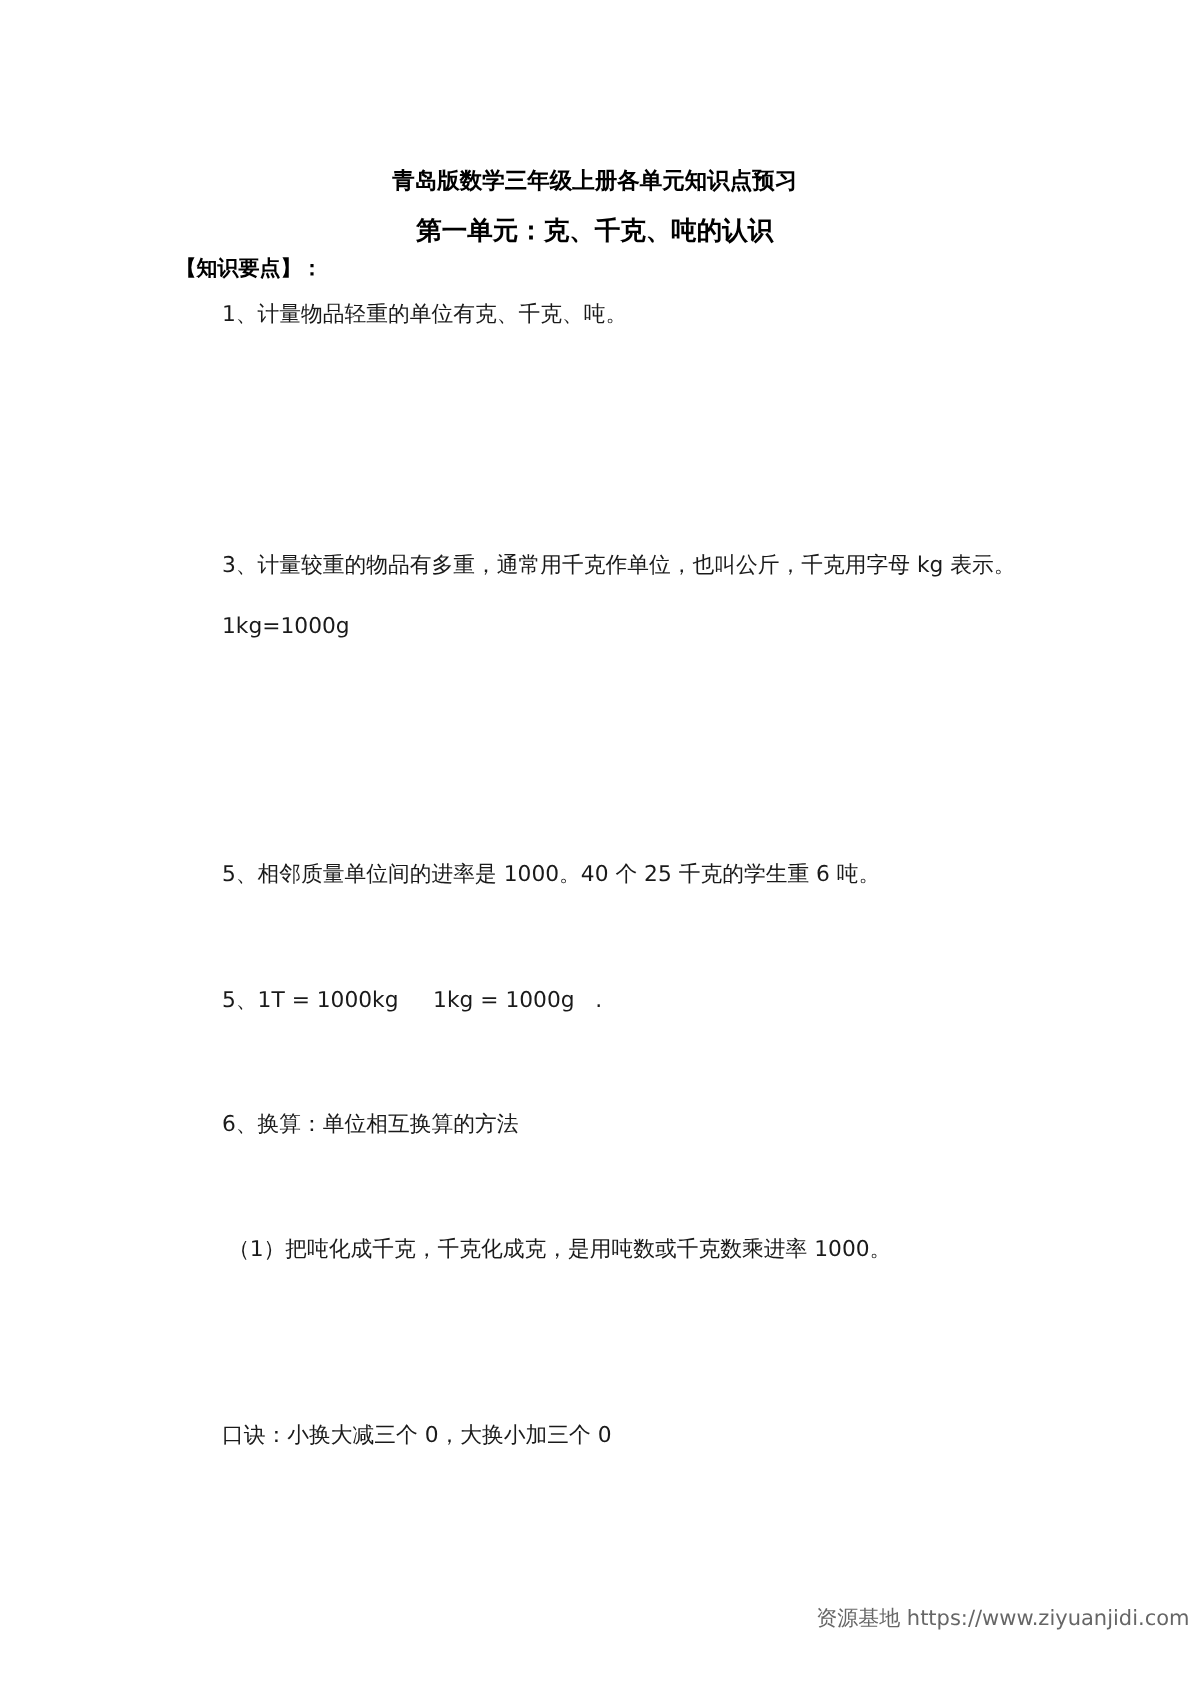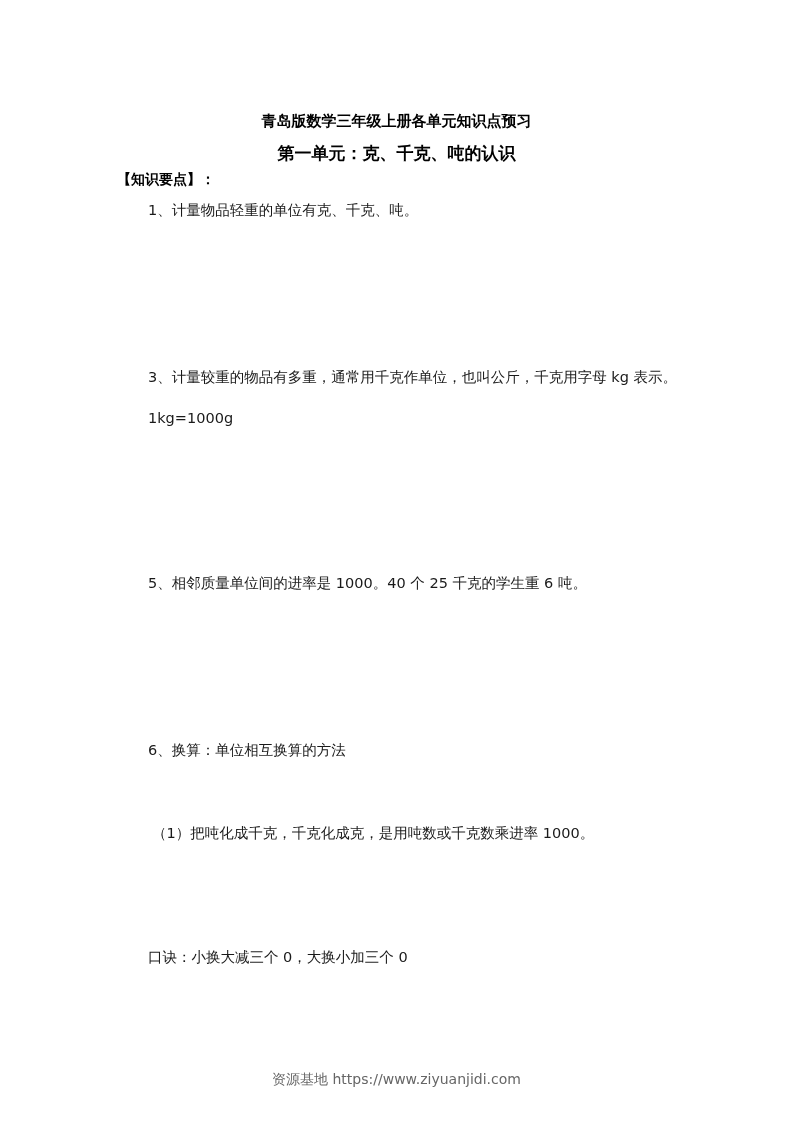--- a/index.html
+++ b/index.html
@@ -48,37 +48,38 @@
       font-size: 14.5px;
       color: #1a1a1a;
       margin-left: 31px;
     }
     .sub {
       left: 121px;
     }
     .footer {
       left: 0; width: 793px;
       top: 1072px;
-      text-align: center;
+      text-align: right;
       font-size: 14px;
       color: #666666;
     }
   </style>
 </head>
 <body>
 
 <div class="page">
   <div class="abs title doc-title">青岛版数学三年级上册各单元知识点预习</div>
   <div class="abs title doc-subtitle">第一单元：克、千克、吨的认识</div>
   <div class="abs section-label">【知识要点】：</div>
 
   <div class="abs para" style="top:203px;">1、计量物品轻重的单位有克、千克、吨。</div>
   <div class="abs para" style="top:370px;">3、计量较重的物品有多重，通常用千克作单位，也叫公斤，千克用字母 kg 表示。</div>
   <div class="abs para" style="top:411px;">1kg=1000g</div>
   <div class="abs para" style="top:576px;">5、相邻质量单位间的进率是 1000。40 个 25 千克的学生重 6 吨。</div>
+  <div class="abs para" style="top:660px;">5、1T = 1000kg     1kg = 1000g   .</div>
   <div class="abs para" style="top:743px;">6、换算：单位相互换算的方法</div>
 
   <div class="abs para sub" style="top:826px;">（1）把吨化成千克，千克化成克，是用吨数或千克数乘进率 1000。</div>
 
   <div class="abs para" style="top:950px;">口诀：小换大减三个 0，大换小加三个 0</div>
 
   <div class="abs footer">资源基地 https://www.ziyuanjidi.com</div>
 </div>
 
 </body></html>

